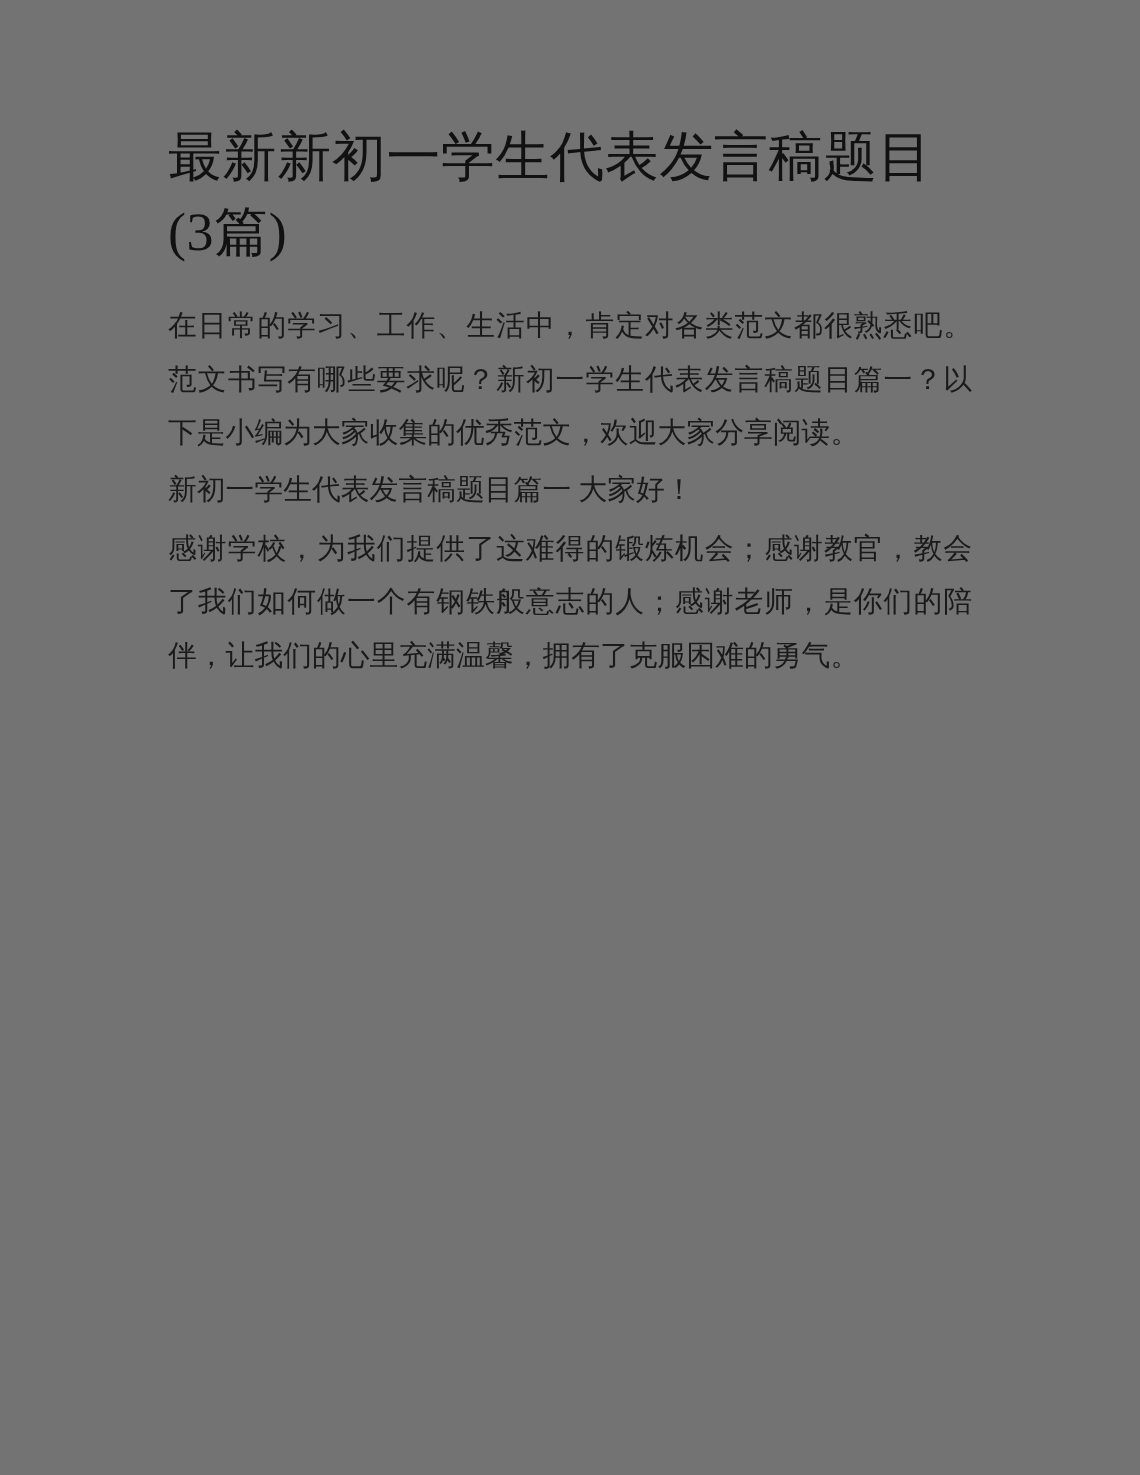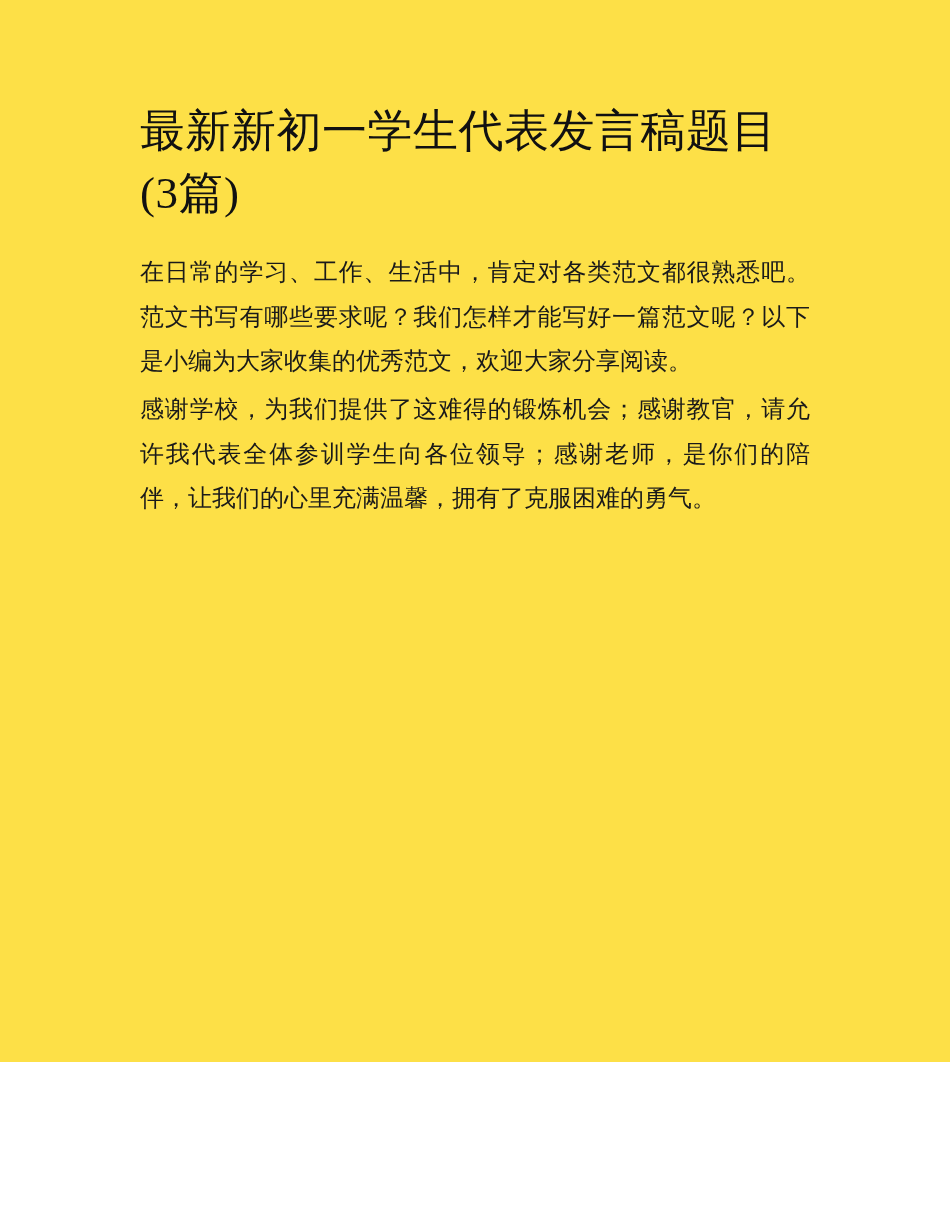--- a/index.html
+++ b/index.html
@@ -2,22 +2,22 @@
 <html><head>
 <meta charset="utf-8">
 <style>
   html, body {
     margin: 0;
     padding: 0;
     background: #ffffff;
   }
   .page {
     width: 950px;
-    height: 1062px;
-    background: #fde047;
+    height: 1229px;
+    background: #737373;
     position: relative;
     box-sizing: border-box;
     padding: 100px 140px 0 140px;
     font-family: "Liberation Serif", "DejaVu Serif", serif;
     color: #000000;
     overflow: hidden;
   }
   .doc-title {
     font-family: "Liberation Serif", "DejaVu Serif", serif;
     font-size: 45px;
@@ -34,15 +34,16 @@
     text-align: justify;
     text-justify: inter-ideograph;
     color: #1a1a1a;
   }
 </style>
 </head>
 <body>
 
 <div class="page">
   <h1 class="doc-title">最新新初一学生代表发言稿题目(3篇)</h1>
-  <p class="para">在日常的学习、工作、生活中，肯定对各类范文都很熟悉吧。范文书写有哪些要求呢？我们怎样才能写好一篇范文呢？以下是小编为大家收集的优秀范文，欢迎大家分享阅读。</p>
-  <p class="para">感谢学校，为我们提供了这难得的锻炼机会；感谢教官，请允许我代表全体参训学生向各位领导；感谢老师，是你们的陪伴，让我们的心里充满温馨，拥有了克服困难的勇气。</p>
+  <p class="para">在日常的学习、工作、生活中，肯定对各类范文都很熟悉吧。范文书写有哪些要求呢？新初一学生代表发言稿题目篇一？以下是小编为大家收集的优秀范文，欢迎大家分享阅读。</p>
+  <p class="para">新初一学生代表发言稿题目篇一 大家好！</p>
+  <p class="para">感谢学校，为我们提供了这难得的锻炼机会；感谢教官，教会了我们如何做一个有钢铁般意志的人；感谢老师，是你们的陪伴，让我们的心里充满温馨，拥有了克服困难的勇气。</p>
 </div>
 
 </body></html>

